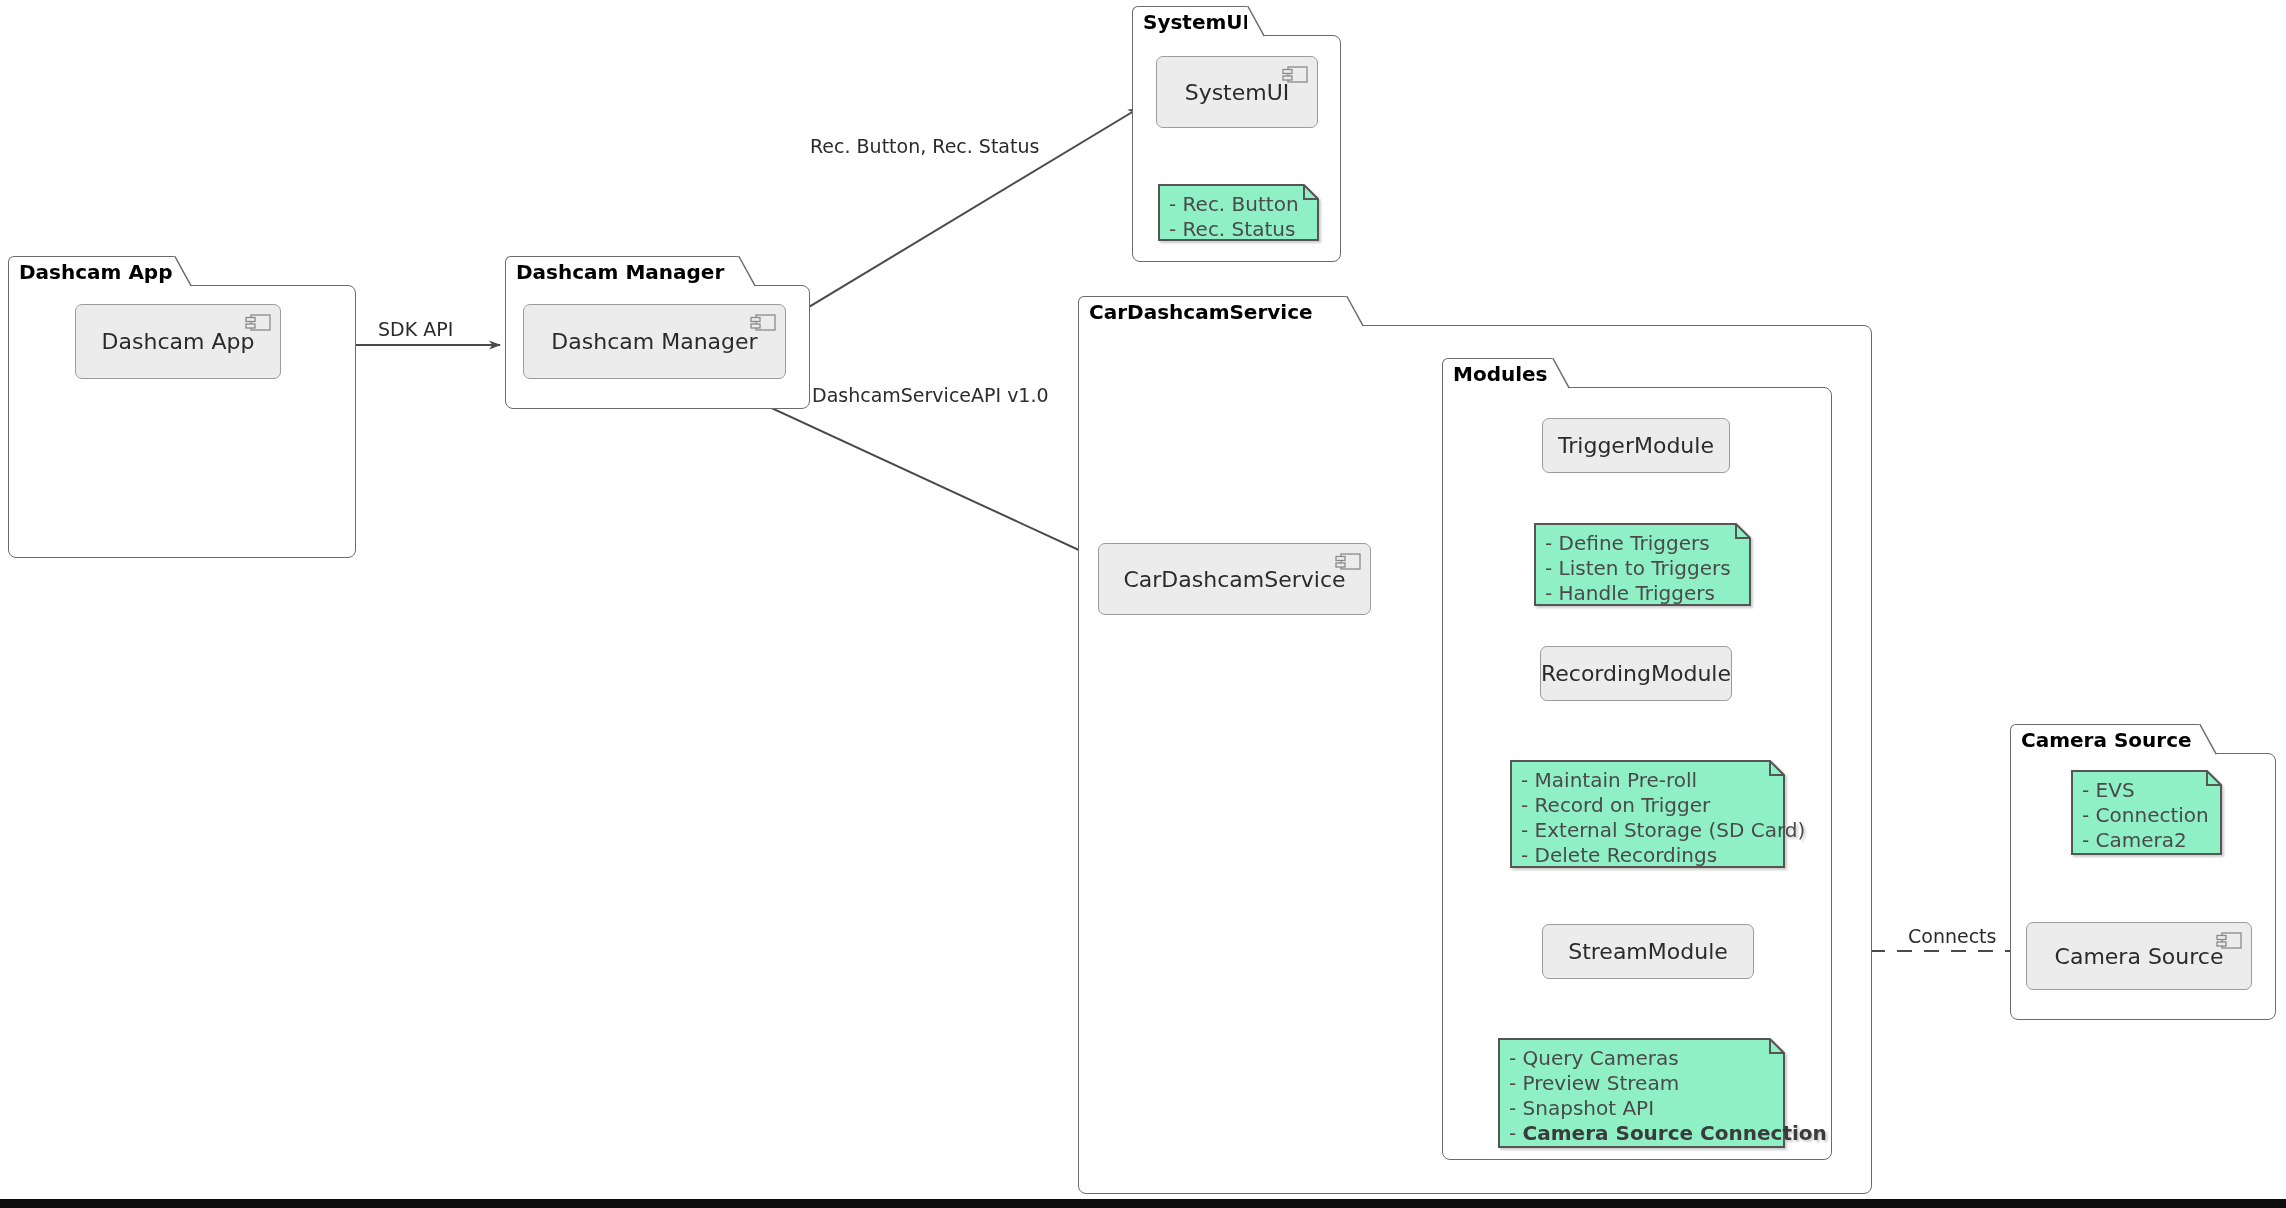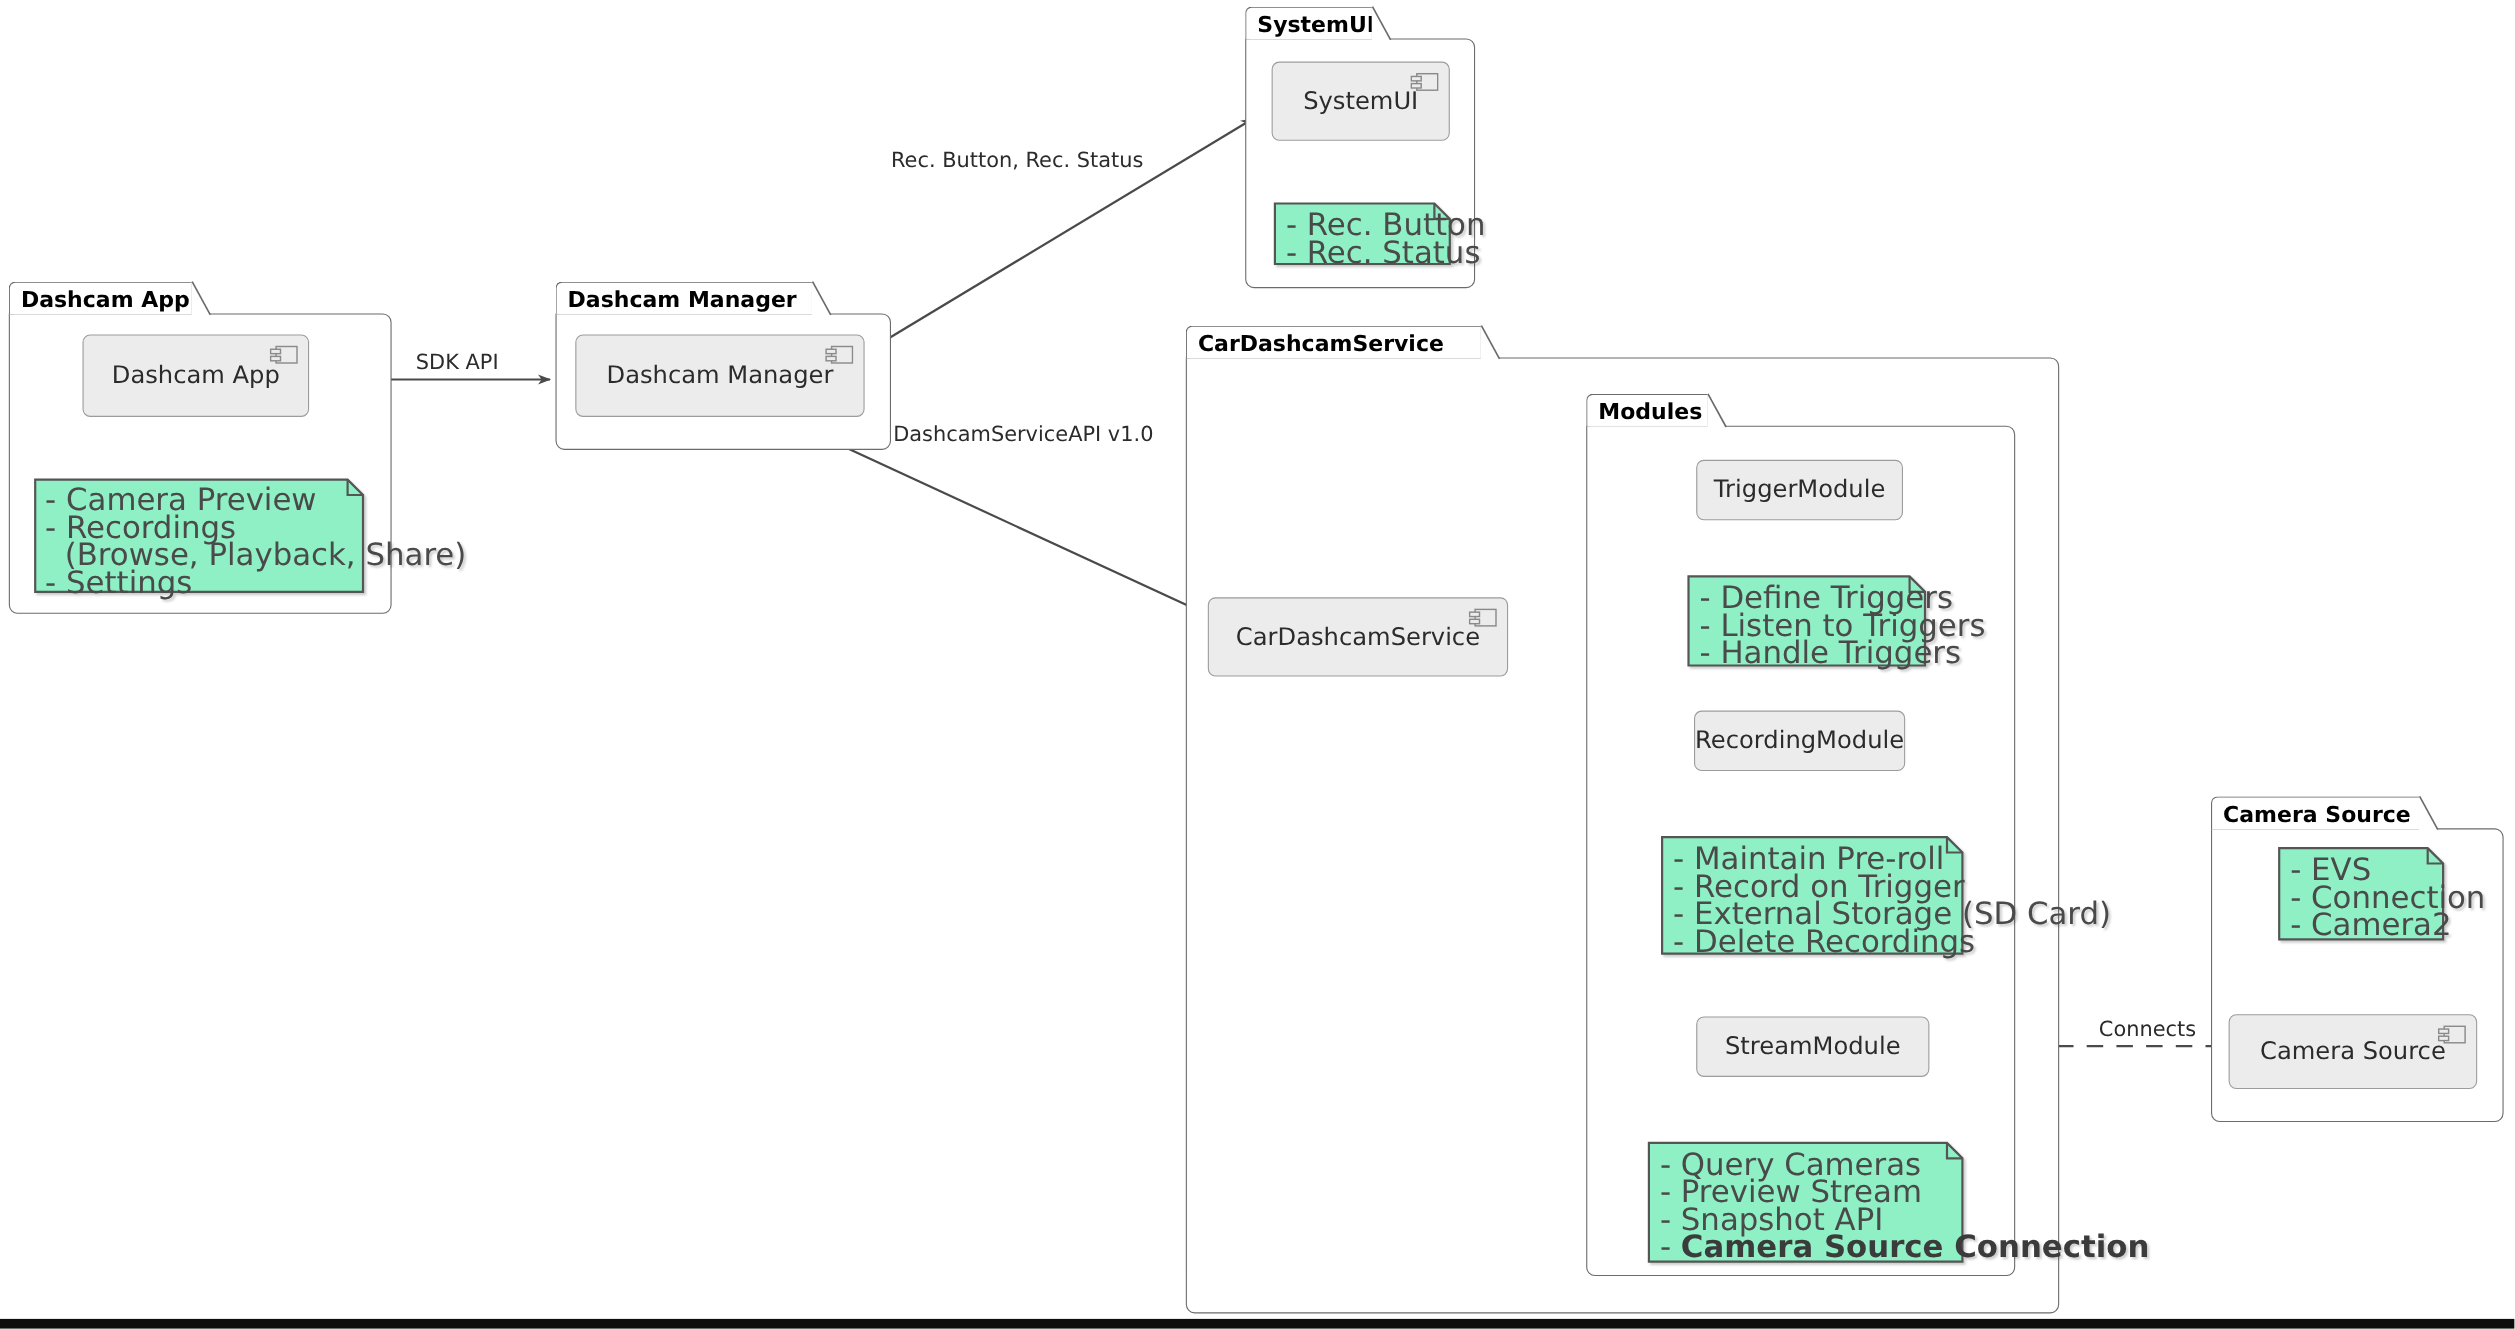--- a/index.html
+++ b/index.html
@@ -95,21 +95,21 @@
   }
   .note-bg {
     position: absolute;
     left: 0; top: 0;
     width: 100%; height: 100%;
   }
   .note-text {
     position: relative;
     z-index: 2;
     padding: 10px 16px 10px 13px;
-    font-size: 28px;
+    font-size: 20px;
     line-height: 25px;
     color: #4a4a4a;
     white-space: pre;
   }
   .note-text b { color: #3b3b3b; font-weight: bold; }
 
   
   .elabel {
     position: absolute;
     z-index: 5;
@@ -196,30 +196,20 @@
 
     <div class="comp" style="left:67px; top:48px; width:206px; height:75px;">
       <span>Dashcam App</span>
       <svg class="comp-icon" viewBox="0 0 26 19">
         <rect x="6" y="2" width="19" height="15" fill="#ececec" stroke="#8a8a8a" stroke-width="1.3"></rect>
         <rect x="1" y="4.5" width="9" height="4" fill="#ececec" stroke="#8a8a8a" stroke-width="1.3"></rect>
         <rect x="1" y="11" width="9" height="4" fill="#ececec" stroke="#8a8a8a" stroke-width="1.3"></rect>
       </svg>
     </div>
 
-    <div class="note" style="left:20px; top:176px; width:306px; height:110px;">
-      <svg class="note-bg" viewBox="0 0 306 110" preserveAspectRatio="none">
-        <path d="M4,4 L288,4 L302,18 L302,106 L4,106 Z" fill="#8ef0c4" stroke="#555555" stroke-width="2"></path>
-        <path d="M288,4 L288,18 L302,18" fill="none" stroke="#555555" stroke-width="2"></path>
-      </svg>
-      <div class="note-text">- Camera Preview
-- Recordings
-  (Browse, Playback, Share)
-- Settings</div>
-    </div>
   </div>
 
   <div class="pkg" style="left:482px; top:256px; width:305px; height:153px;margin-left:23px;">
     <div class="pkg-tab" style="width:234px;">
       <span>Dashcam Manager</span>
     </div>
     <svg class="pkg-tab-cut" style="left:233px;" viewBox="0 0 18 31" width="18" height="31">
       <path d="M0,0 L1.5,0 L17,29.5 L17,31 L0,31 Z" fill="#ffffff"></path>
       <path d="M0.7,0 L17.2,30.2" stroke="#6b6b6b" stroke-width="1.5" fill="none"></path>
     </svg>

